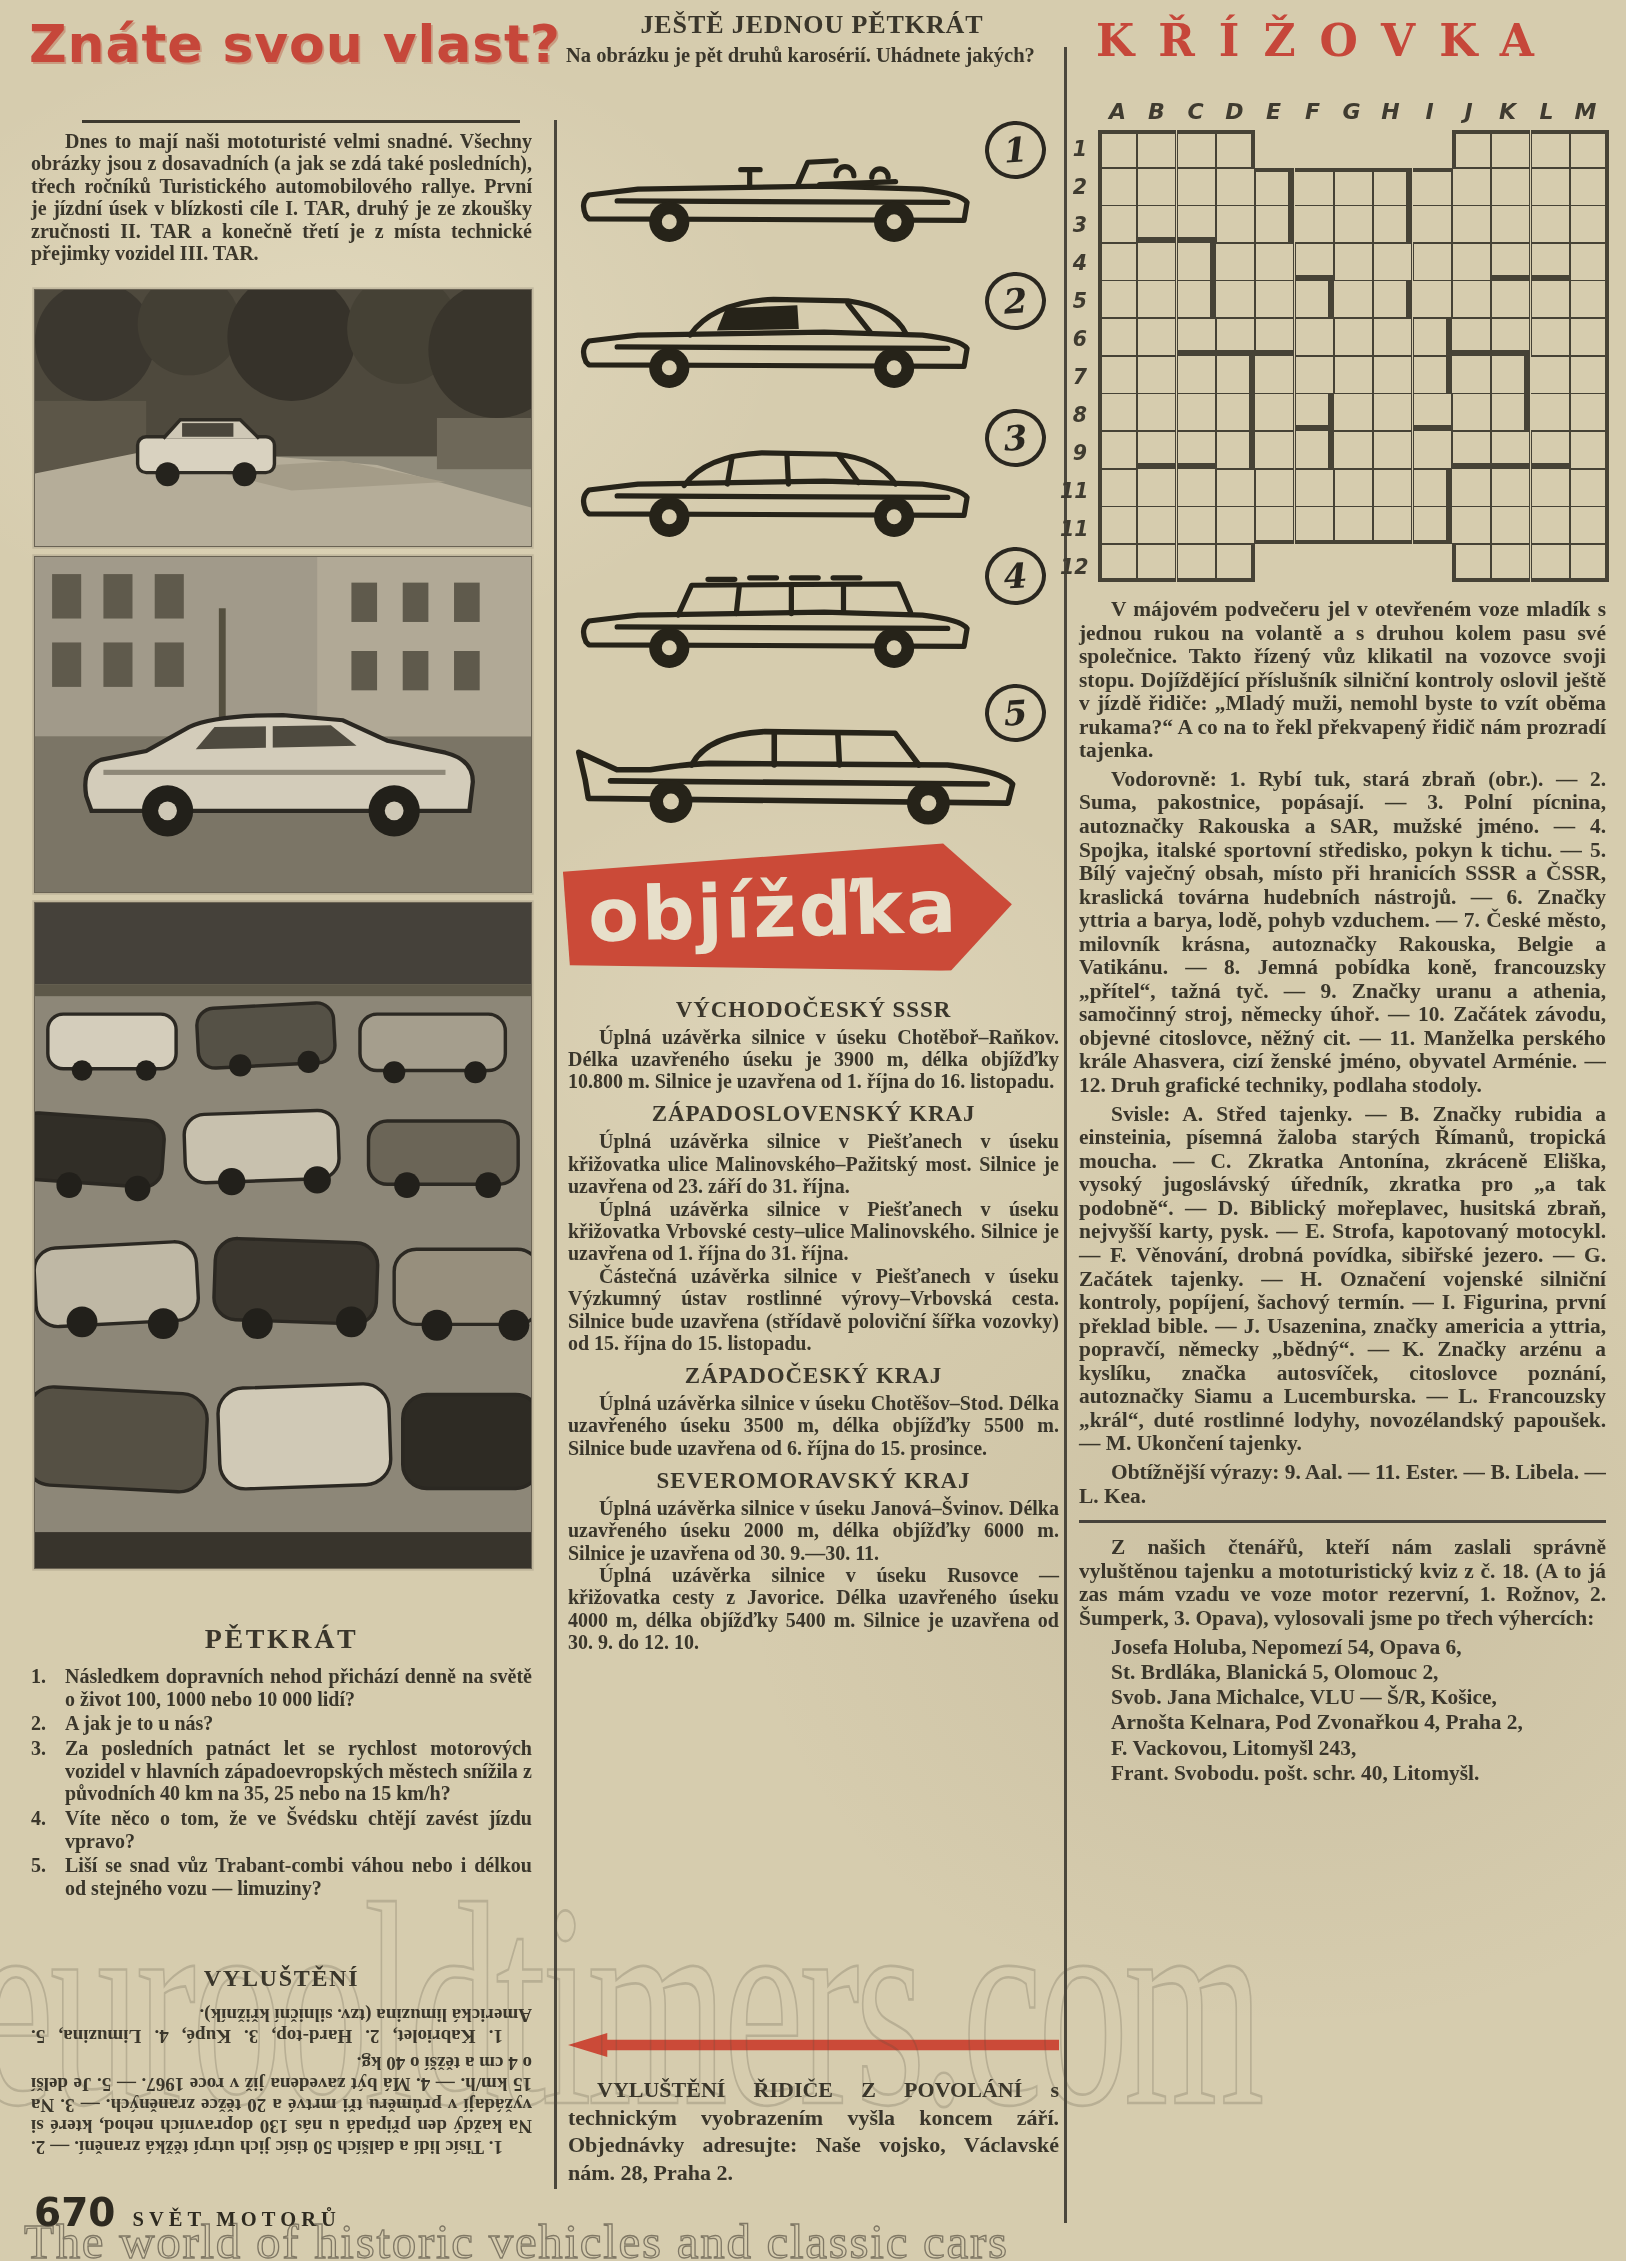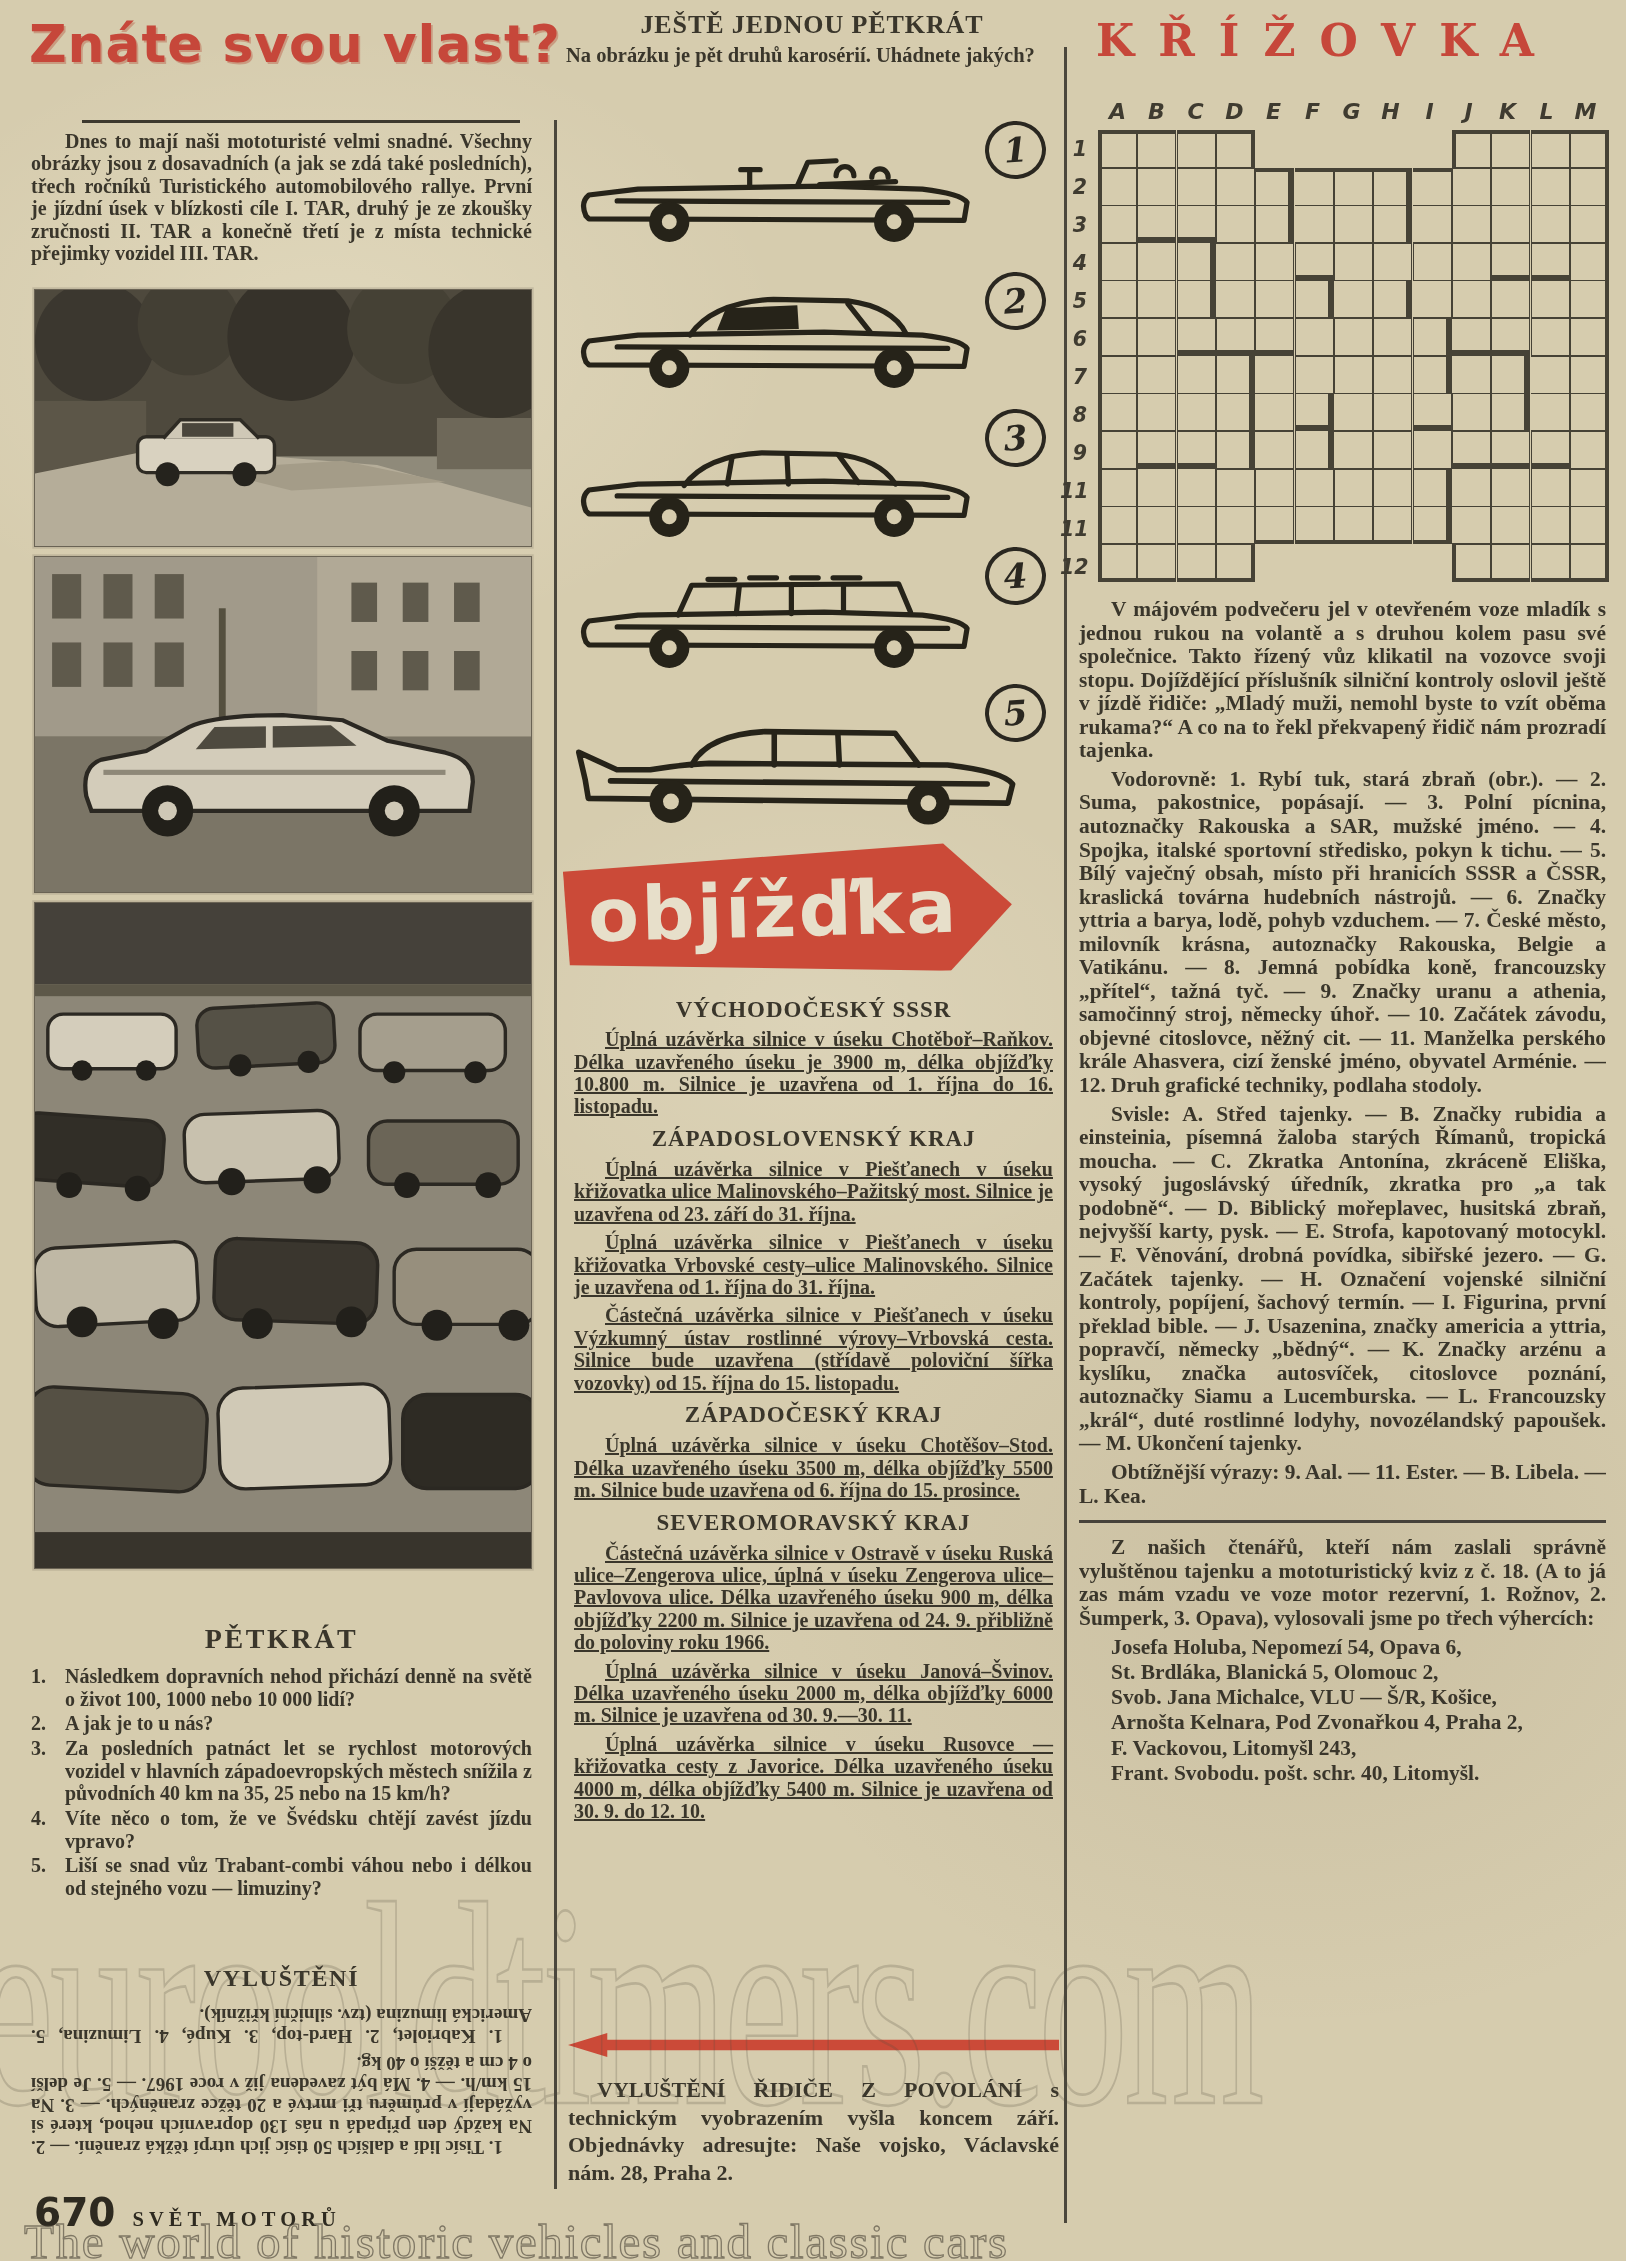--- a/index.html
+++ b/index.html
@@ -51,21 +51,21 @@
     left:564px;top:845px;width:448px;height:130px;background:#cb4a38;
     clip-path:polygon(0% 16%,85% 2%,100% 50%,86% 100%,1% 88%);
     display:flex;align-items:center;justify-content:flex-start;padding-left:24px;box-sizing:border-box;
     transform:rotate(-1.5deg);
   }
   .banner span{
     font-family:"DejaVu Sans", sans-serif;font-weight:800;font-size:74px;color:#e7dfca;letter-spacing:2.6px;
   }
   .m-flow{left:568px;top:988px;width:491px;font-size:20px;line-height:1.12;font-weight:700;}
   .m-flow h3{margin:8.5px 0 3.4px 0;text-align:center;font-size:23px;font-weight:700;letter-spacing:0.9px;}
-  .m-flow p{margin:6px;text-indent:31px;text-align:justify;text-decoration:underline;}
+  .m-flow p{margin:0;text-indent:31px;text-align:justify;}
   .redbar{
     left:568px;top:2033px;width:491px;height:24px;background:#cb4a38;
     clip-path:polygon(0 50%,8% 0,8% 28%,100% 28%,100% 72%,8% 72%,8% 100%);
   }
   .ucebnice{left:568px;top:2076px;width:491px;font-size:22px;line-height:1.25;font-weight:700;text-align:justify;text-indent:29px;}
   
   .vrule{width:2.6px;background:#4b473c;}
   .r-title{
     left:1096px;top:15.4px;width:521px;
     font-family:"DejaVu Serif", serif;font-weight:700;
@@ -331,21 +331,20 @@
 <div class="abs m-flow" id="m-sections">
     <h3>VÝCHODOČESKÝ SSSR</h3>
     <p>Úplná uzávěrka silnice v úseku Chotěboř–Raňkov. Délka uzavřeného úseku je 3900 m, délka objížďky 10.800 m. Silnice je uzavřena od 1. října do 16. listopadu.</p>
     <h3>ZÁPADOSLOVENSKÝ KRAJ</h3>
     <p>Úplná uzávěrka silnice v Piešťanech v úseku křižovatka ulice Malinovského–Pažitský most. Silnice je uzavřena od 23. září do 31. října.</p>
     <p>Úplná uzávěrka silnice v Piešťanech v úseku křižovatka Vrbovské cesty–ulice Malinovského. Silnice je uzavřena od 1. října do 31. října.</p>
     <p>Částečná uzávěrka silnice v Piešťanech v úseku Výzkumný ústav rostlinné výrovy–Vrbovská cesta. Silnice bude uzavřena (střídavě poloviční šířka vozovky) od 15. října do 15. listopadu.</p>
     <h3>ZÁPADOČESKÝ KRAJ</h3>
     <p>Úplná uzávěrka silnice v úseku Chotěšov–Stod. Délka uzavřeného úseku 3500 m, délka objížďky 5500 m. Silnice bude uzavřena od 6. října do 15. prosince.</p>
     <h3>SEVEROMORAVSKÝ KRAJ</h3>
-    <p>Částečná uzávěrka silnice v Ostravě v úseku Ruská ulice–Zengerova ulice, úplná v úseku Zengerova ulice–Pavlovova ulice. Délka uzavřeného úseku 900 m, délka objížďky 2200 m. Silnice je uzavřena od 24. 9. přibližně do poloviny roku 1966.</p>
     <p>Úplná uzávěrka silnice v úseku Janová–Švinov. Délka uzavřeného úseku 2000 m, délka objížďky 6000 m. Silnice je uzavřena od 30. 9.—30. 11.</p>
     <p>Úplná uzávěrka silnice v úseku Rusovce — křižovatka cesty z Javorice. Délka uzavřeného úseku 4000 m, délka objížďky 5400 m. Silnice je uzavřena od 30. 9. do 12. 10.</p>
   </div>
 
 <div class="abs redbar"></div>
 <div class="abs ucebnice">
   <b>VYLUŠTĚNÍ ŘIDIČE Z POVOLÁNÍ</b><span> s technickým vyobrazením vyšla koncem září. Objednávky adresujte: Naše vojsko, Václavské nám. 28, Praha 2.</span>
 </div>
 
 <div class="abs r-title">KŘÍŽOVKA</div>

